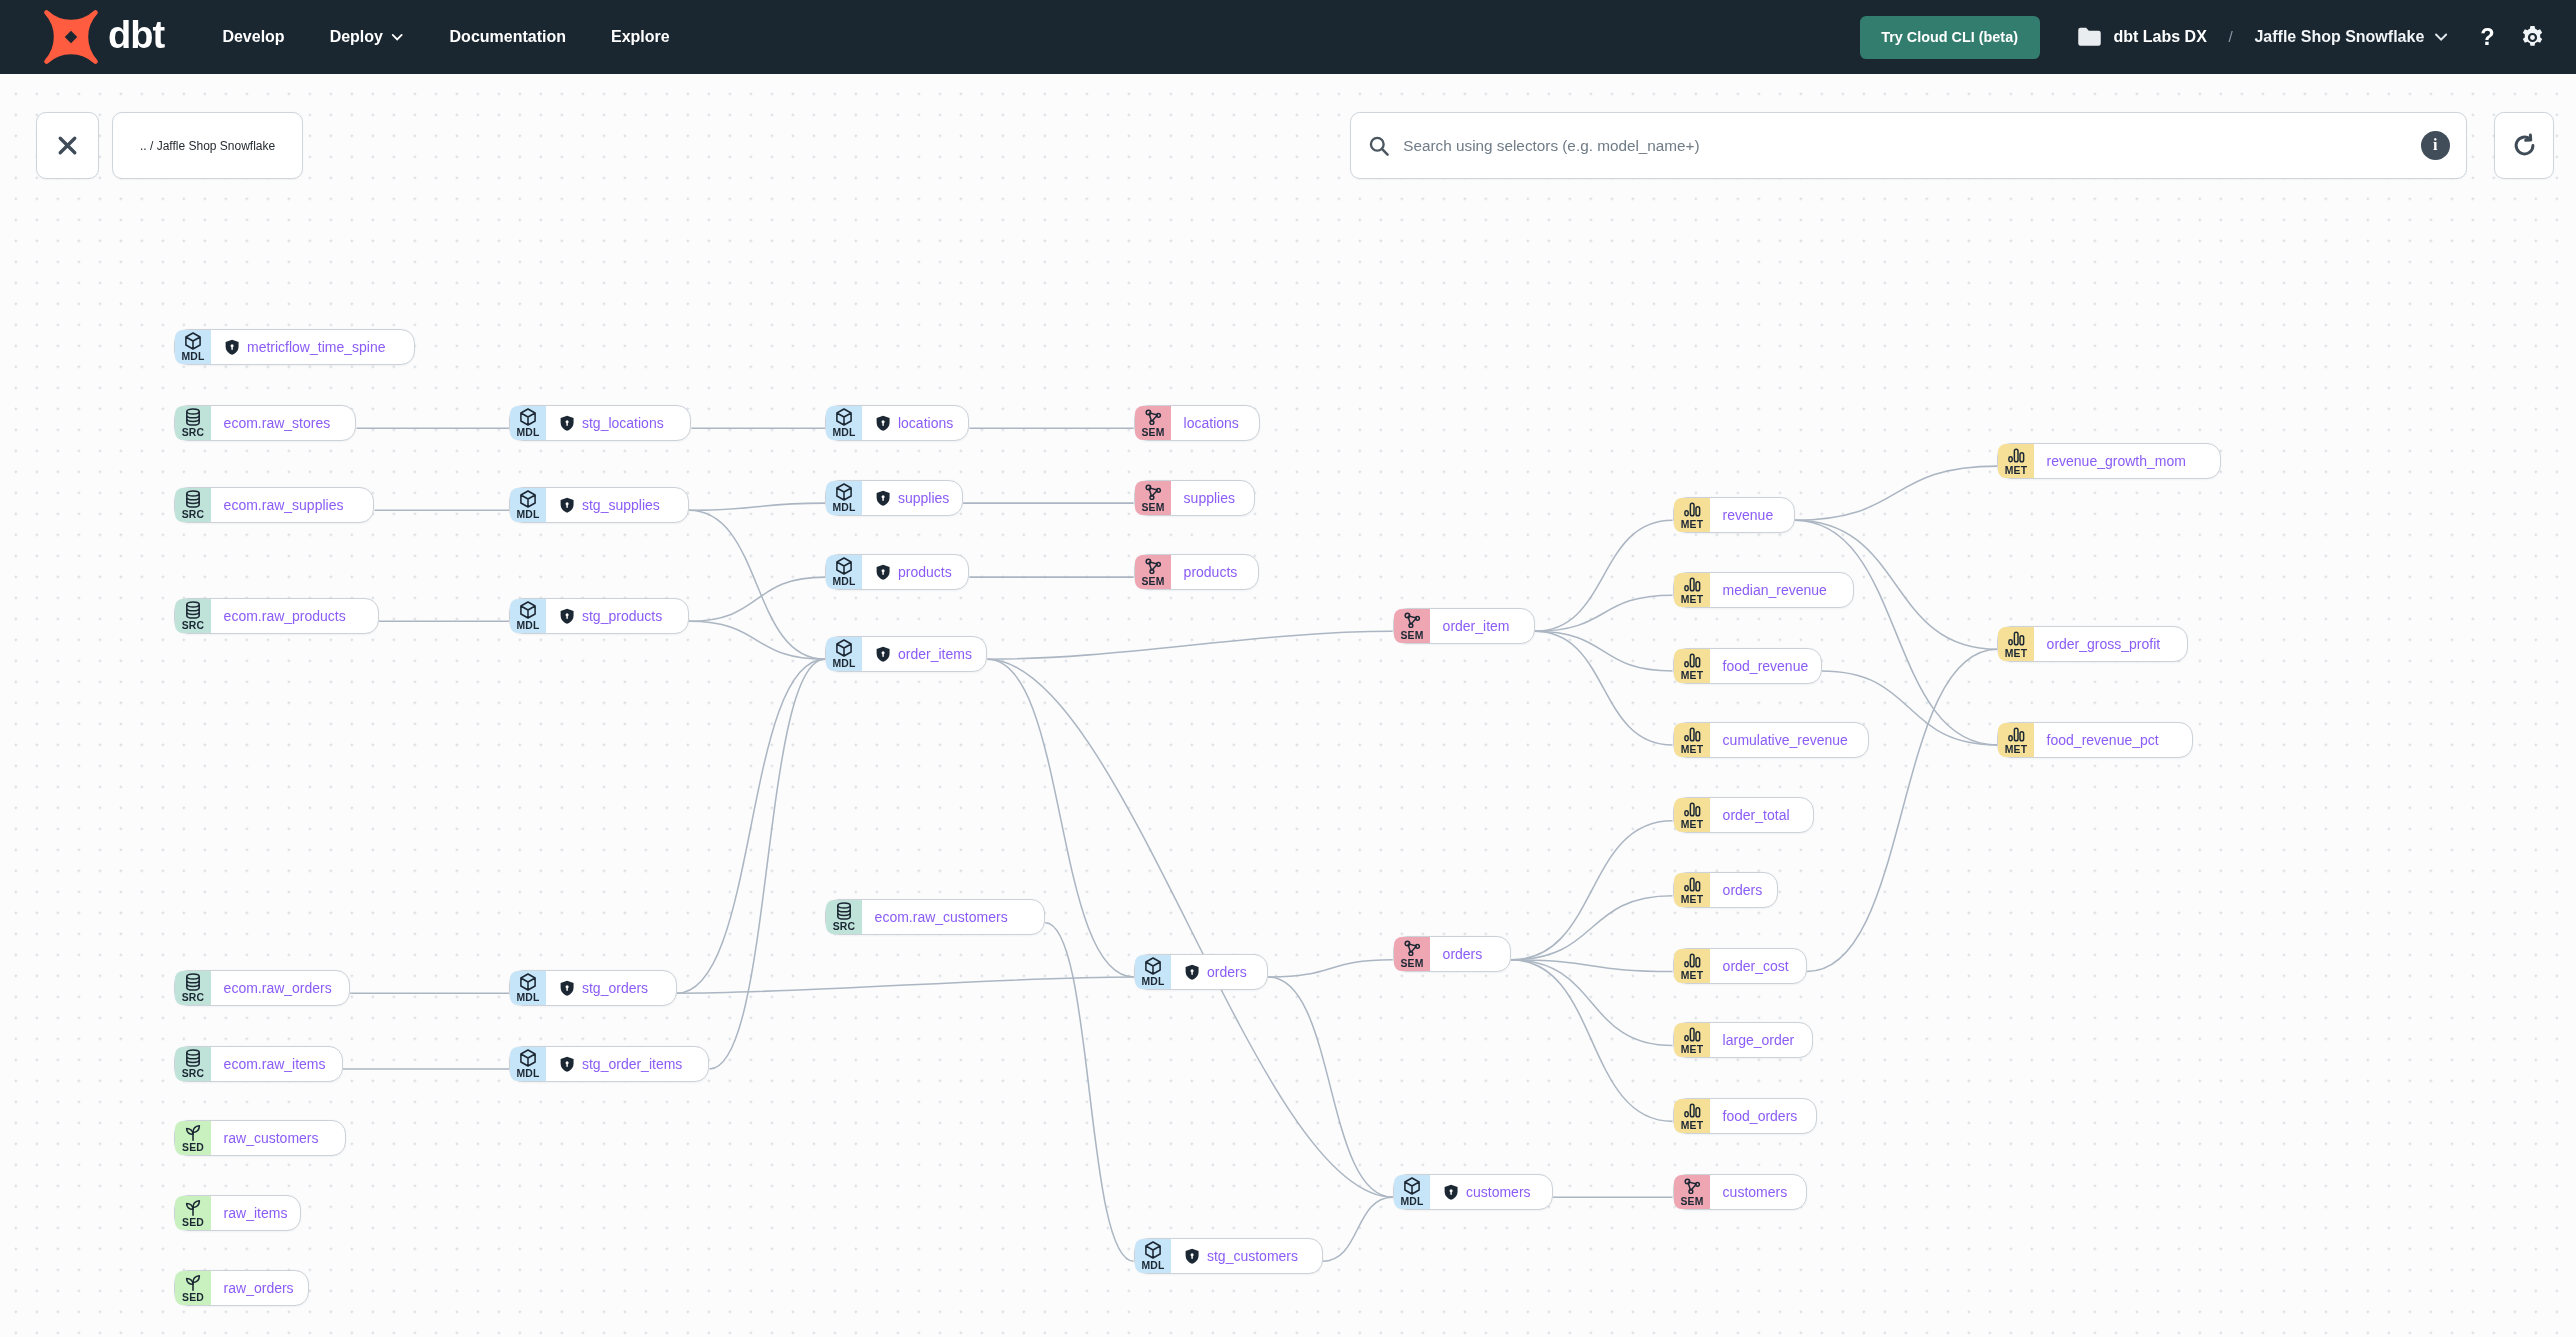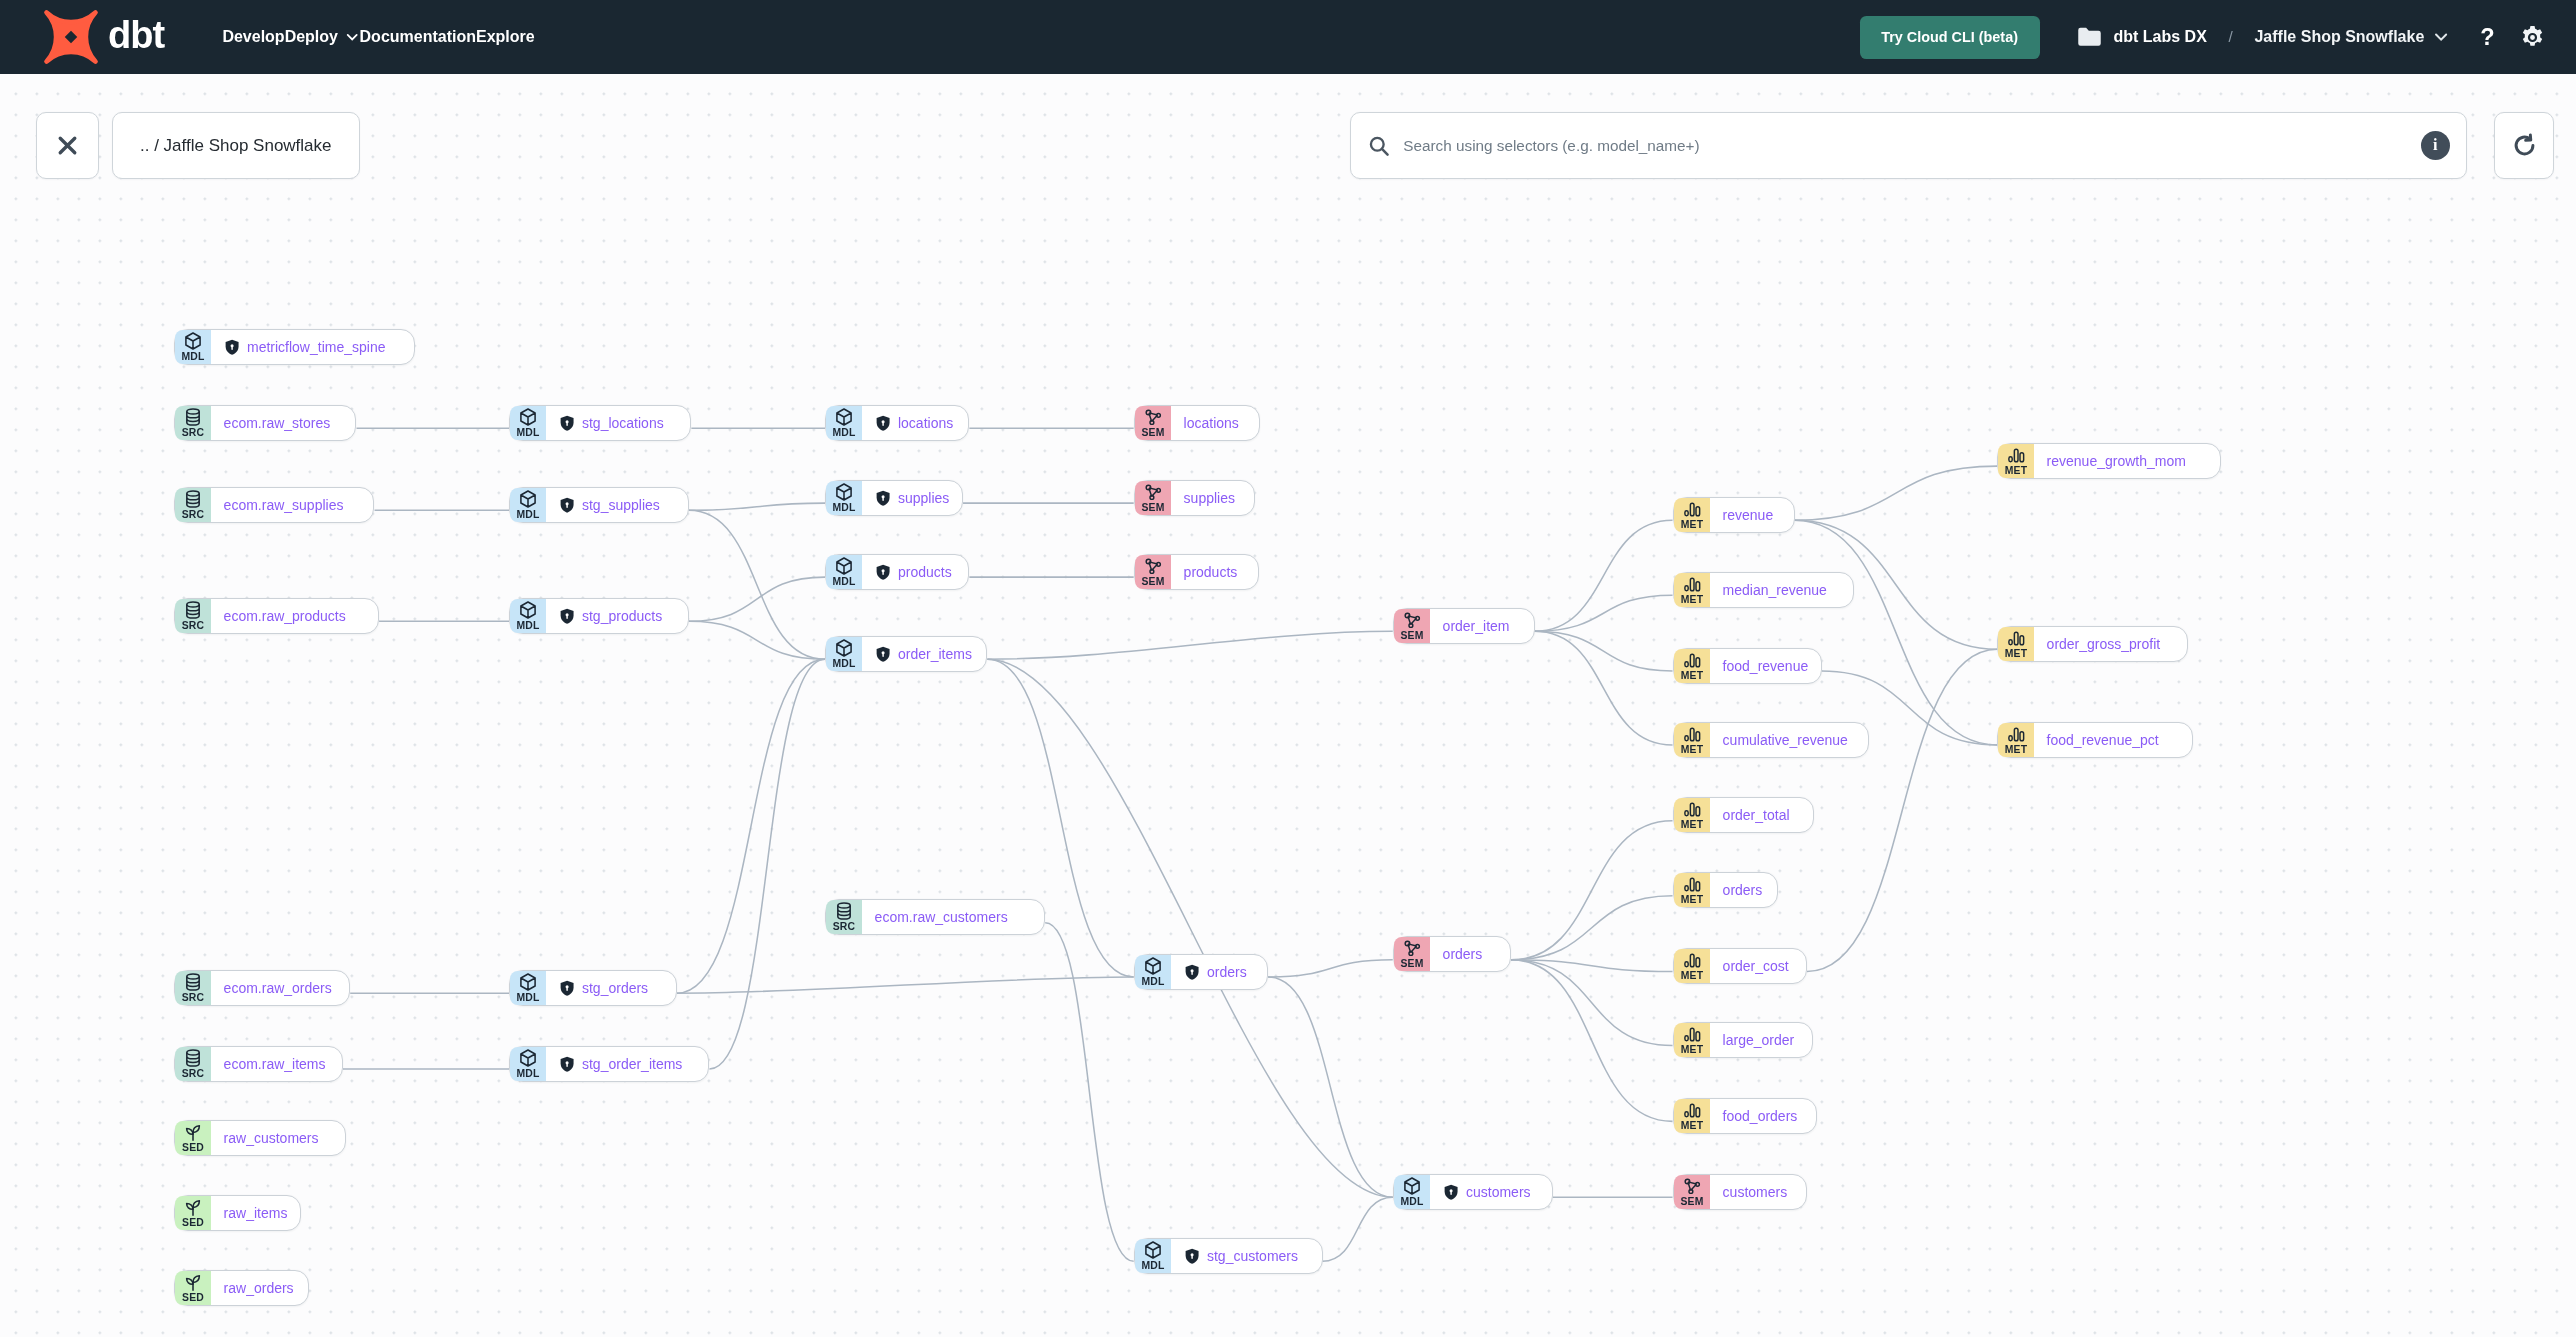--- a/index.html
+++ b/index.html
@@ -3,42 +3,42 @@
 <meta charset="utf-8">
 <style>
   * { margin:0; padding:0; box-sizing:border-box; }
   html,body { width:2576px; height:1338px; font-family:"Liberation Sans", sans-serif; background:#fcfcfd; overflow:hidden; }
 
   
   .navbar { position:absolute; top:0; left:0; width:2576px; height:74px; background:#1a2731; display:flex; align-items:center; z-index:30; }
   .logo-wrap { display:flex; align-items:center; margin-left:43px; }
   .logo-mark { width:56px; height:56px; }
   .logo-text { color:#ffffff; font-size:38px; font-weight:bold; letter-spacing:-0.9px; margin-left:9px; margin-top:-3.6px; }
-  .menu { display:flex; align-items:center; margin-left:58px; }
+  .menu { display:flex; align-items:center; gap:45px; margin-left:58px; }
   .menu-item { color:#ffffff; font-size:16px; font-weight:600; display:flex; align-items:center; gap:7.2px; cursor:pointer; }
   .nav-right { margin-left:auto; display:flex; align-items:center; gap:21.7px; padding-right:29px; }
   .cta-btn { background:#337d6f; color:#ffffff; border:none; border-radius:6.3px; height:43px; padding:0 21.7px; font-size:14.4px; font-weight:600; font-family:"Liberation Sans",sans-serif; cursor:pointer; }
   .account-wrap { display:flex; align-items:center; gap:10.8px; margin-left:14.4px; }
   .account-name { color:#ffffff; font-size:16px; font-weight:700; }
   .crumb-sep { color:#8a98a4; font-size:15.3px; }
   .project-name { color:#f2f5f7; font-size:16px; font-weight:700; display:flex; align-items:center; gap:9px; }
   .help-q { color:#ffffff; font-size:23.5px; font-weight:700; margin-left:9px; cursor:pointer; }
   .gear { margin-left:1.8px; cursor:pointer; display:flex; }
 
   
   .canvas { position:absolute; top:78px; left:0; width:2576px; height:1260px;
             background-color:#fcfcfd;
             background-image:radial-gradient(#d9dee3 1.4px, transparent 1.4px);
             background-size:21px 21px; background-position:5.4px 5.4px; }
   #edge-svg { position:absolute; top:0; left:0; width:2576px; height:1260px; }
 
   
   .toolbar-btn { position:absolute; background:#ffffff; border:1.4px solid #cfd5da; border-radius:10px; display:flex; align-items:center; justify-content:center; cursor:pointer; box-shadow:0 0.9px 1.8px rgba(20,30,40,.04); }
   .close-btn { left:36px; top:34px; width:63px; height:67px; }
-  .crumb-chip { position:absolute; left:112px; top:34px; height:67px; padding:0 27px; background:#ffffff; border:1.4px solid #cfd5da; border-radius:10px; display:flex; align-items:center; font-size:17px; color:#252b31; box-shadow:0 0.9px 1.8px rgba(20,30,40,.04); }
+  .crumb-chip { position:absolute; left:112px; top:34px; height:67px; padding:0 27px; background:#ffffff; border:1.4px solid #cfd5da; border-radius:10px; display:flex; align-items:center; font-size:12px; color:#252b31; box-shadow:0 0.9px 1.8px rgba(20,30,40,.04); }
   .search-wrap { position:absolute; left:1350px; top:34px; width:1117px; height:67px; background:#ffffff; border:1.4px solid #cfd5da; border-radius:10px; display:flex; align-items:center; padding:0 16.2px; box-shadow:0 0.9px 1.8px rgba(20,30,40,.04); }
   .search-wrap input { flex:1; border:none; outline:none; font-size:15.3px; color:#3a444e; margin-left:12.6px; font-family:"Liberation Sans",sans-serif; background:transparent; }
   .search-wrap input::placeholder { color:#6f7b86; }
   .info-dot { width:29px; height:29px; border-radius:50%; background:#414d59; color:#ffffff; display:flex; align-items:center; justify-content:center; font-size:16.2px; font-weight:700; font-family:"Liberation Serif",serif; cursor:pointer; }
   .refresh-btn { left:2494px; top:34px; width:60px; height:67px; }
 
   
   .node { position:absolute; height:36px; background:#ffffff; border:1.4px solid #ccd2d8; border-radius:14px; display:flex; align-items:stretch; box-shadow:0 0.9px 1.8px rgba(20,30,40,.05); cursor:pointer; }
   .node-icon { width:36px; flex:0 0 36px; border-radius:7.7px 0 0 7.7px; display:flex; flex-direction:column; align-items:center; justify-content:center; gap:0.9px; }
   .node-icon .badge { font-size:10.4px; font-weight:700; color:#1b2733; letter-spacing:0.2px; line-height:1; }

